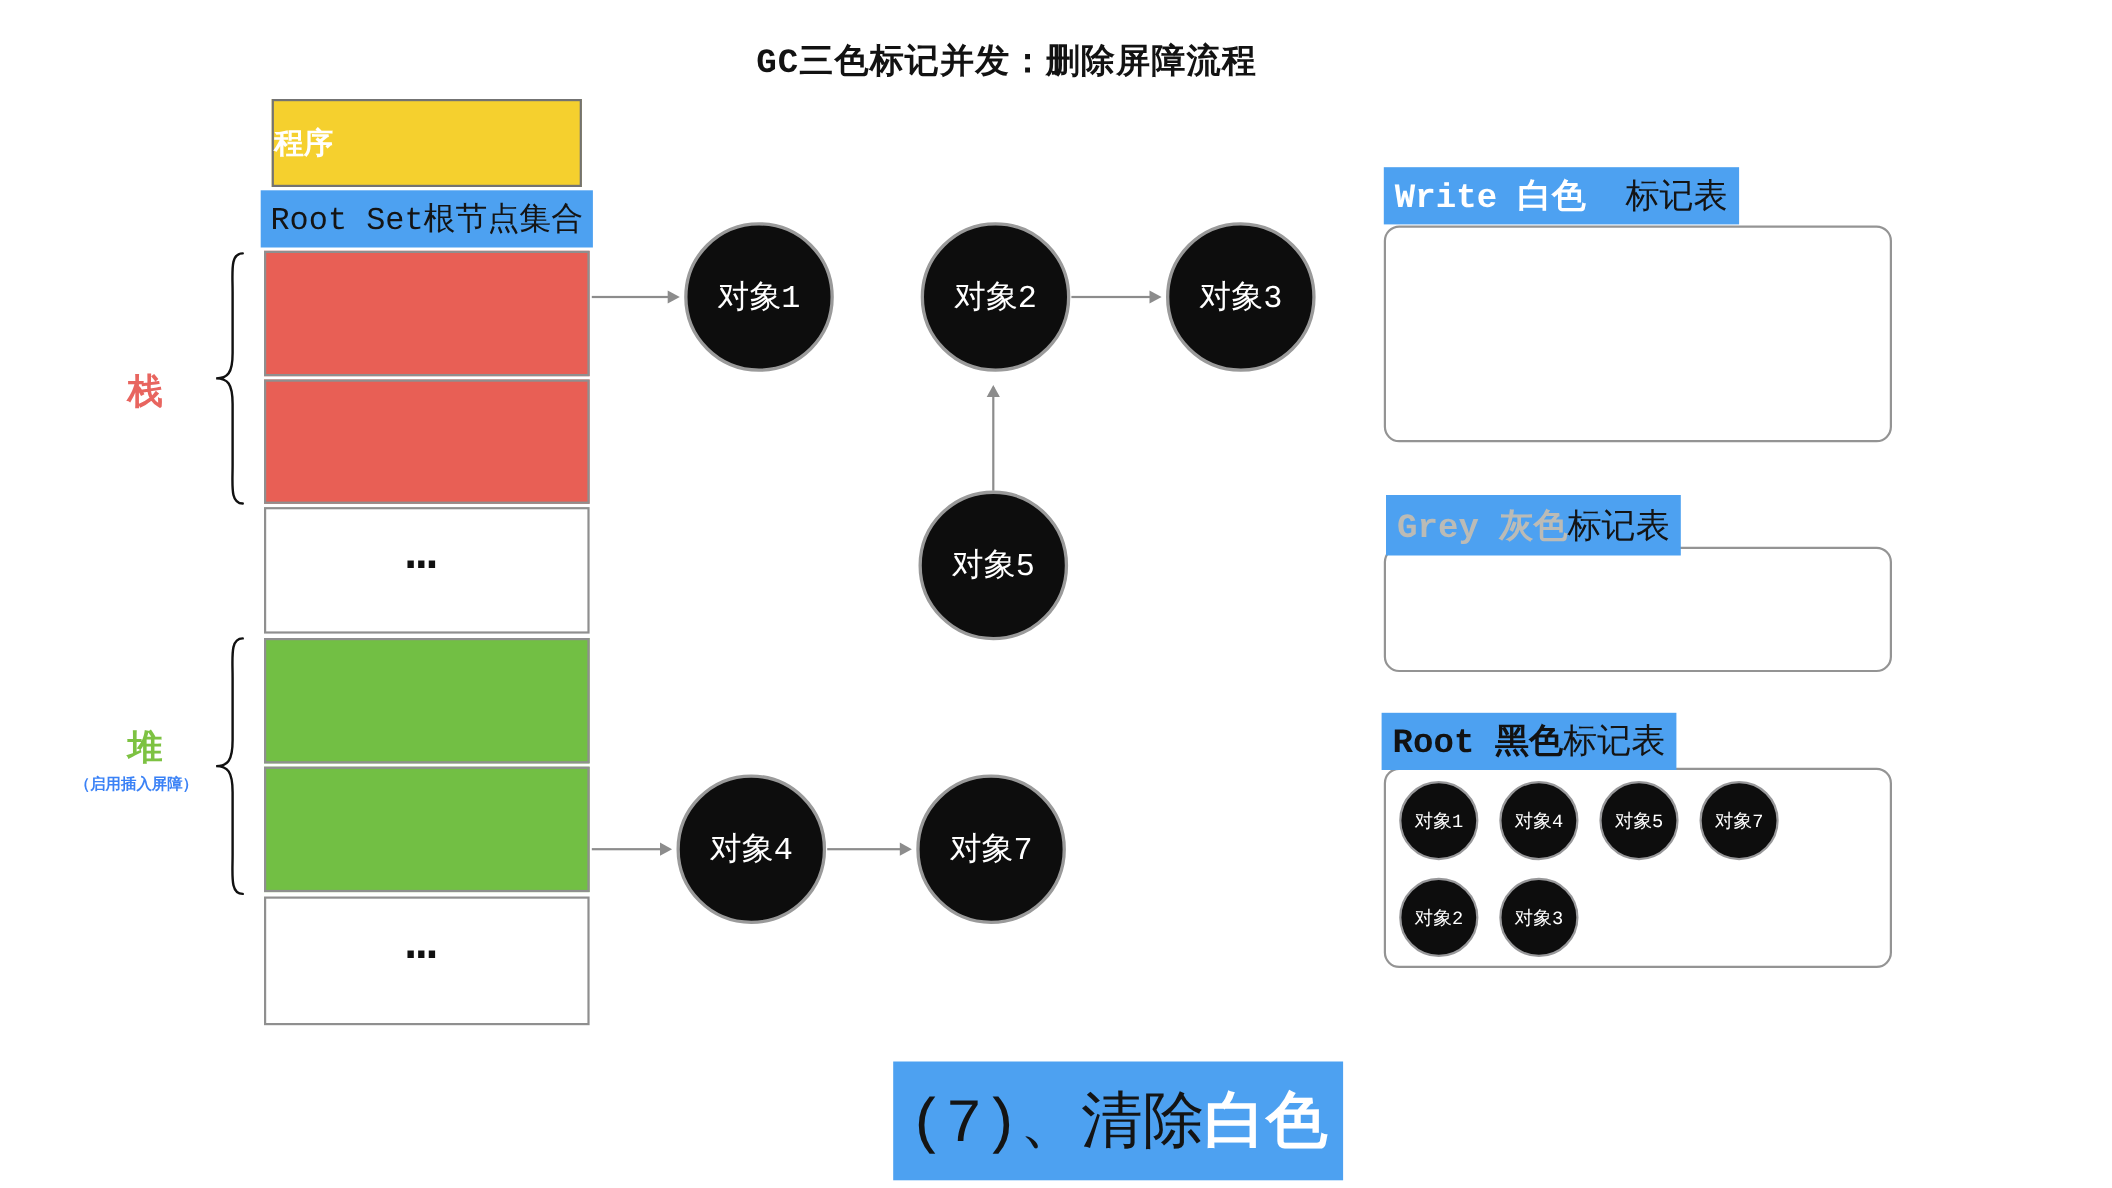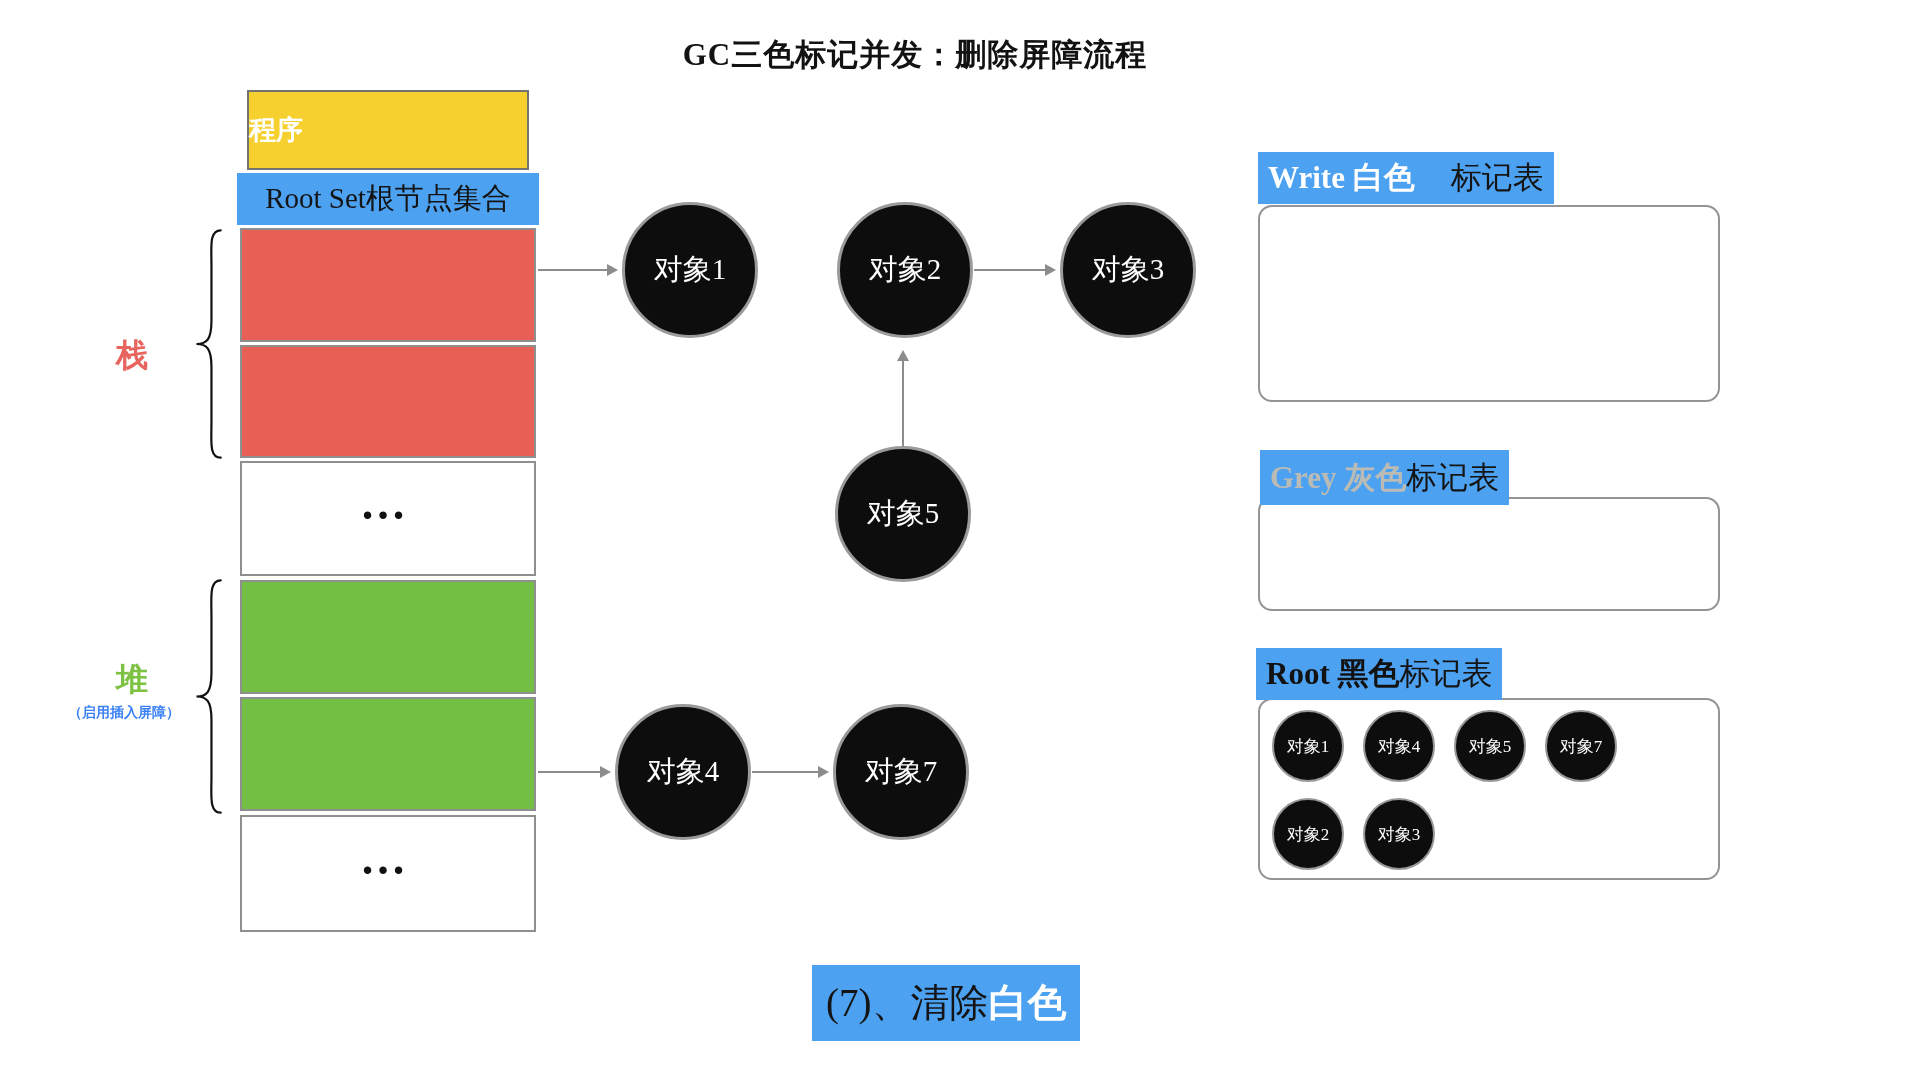--- a/index.html
+++ b/index.html
@@ -1,17 +1,17 @@
 <!DOCTYPE html>
 <html><head>
 <meta charset="utf-8">
 <style>
   html,body{margin:0;padding:0;background:#fff;}
   .canvas{position:relative;width:1730px;height:1080px;background:#ffffff;overflow:hidden;
-          font-family:Liberation Serif, serif;color:#111;}
+          font-family:Liberation Mono, monospace;color:#111;}
 
   .title{position:absolute;top:34px;left:0;width:1830px;text-align:center;
          font-size:31px;font-weight:bold;color:#121212;letter-spacing:1px;}
 
   
   .program-box{position:absolute;left:247px;top:90px;width:282px;height:80px;
                background:#F5D02E;border:2px solid #737373;box-sizing:border-box;
                display:flex;align-items:center;justify-content:flex-start;
                color:#fff;font-weight:bold;font-size:27px;}
   .rootset-box{position:absolute;left:237px;top:173px;width:302px;height:52px;
@@ -54,21 +54,21 @@
            border:2px solid #949494;border-radius:14px;box-sizing:border-box;z-index:1;}
   .tbl-box.write{top:205px;height:197px;}
   .tbl-box.grey{top:497px;height:114px;}
   .tbl-box.black{top:698px;height:182px;display:flex;flex-wrap:wrap;
                  gap:16px 19px;padding:10px 12px;align-content:flex-start;}
   .chip{width:72px;height:72px;border-radius:50%;background:#0D0D0D;border:2px solid #98989A;
         box-sizing:border-box;color:#fff;font-size:17px;
         display:flex;align-items:center;justify-content:center;flex:0 0 auto;}
 
   .caption{position:absolute;left:812px;top:965px;height:76px;background:#4DA1F1;
-           display:flex;align-items:center;padding:0 14px;font-size:39px;color:#141414;z-index:2;}
+           display:flex;align-items:center;padding:16px 14px;font-size:56px;color:#141414;z-index:2;}
   .caption .hl{color:#ffffff;font-weight:bold;}
 </style>
 </head>
 <body>
 
 <div class="canvas">
 
   <div class="title">GC三色标记并发：删除屏障流程</div>
 
   <div class="program-box">

